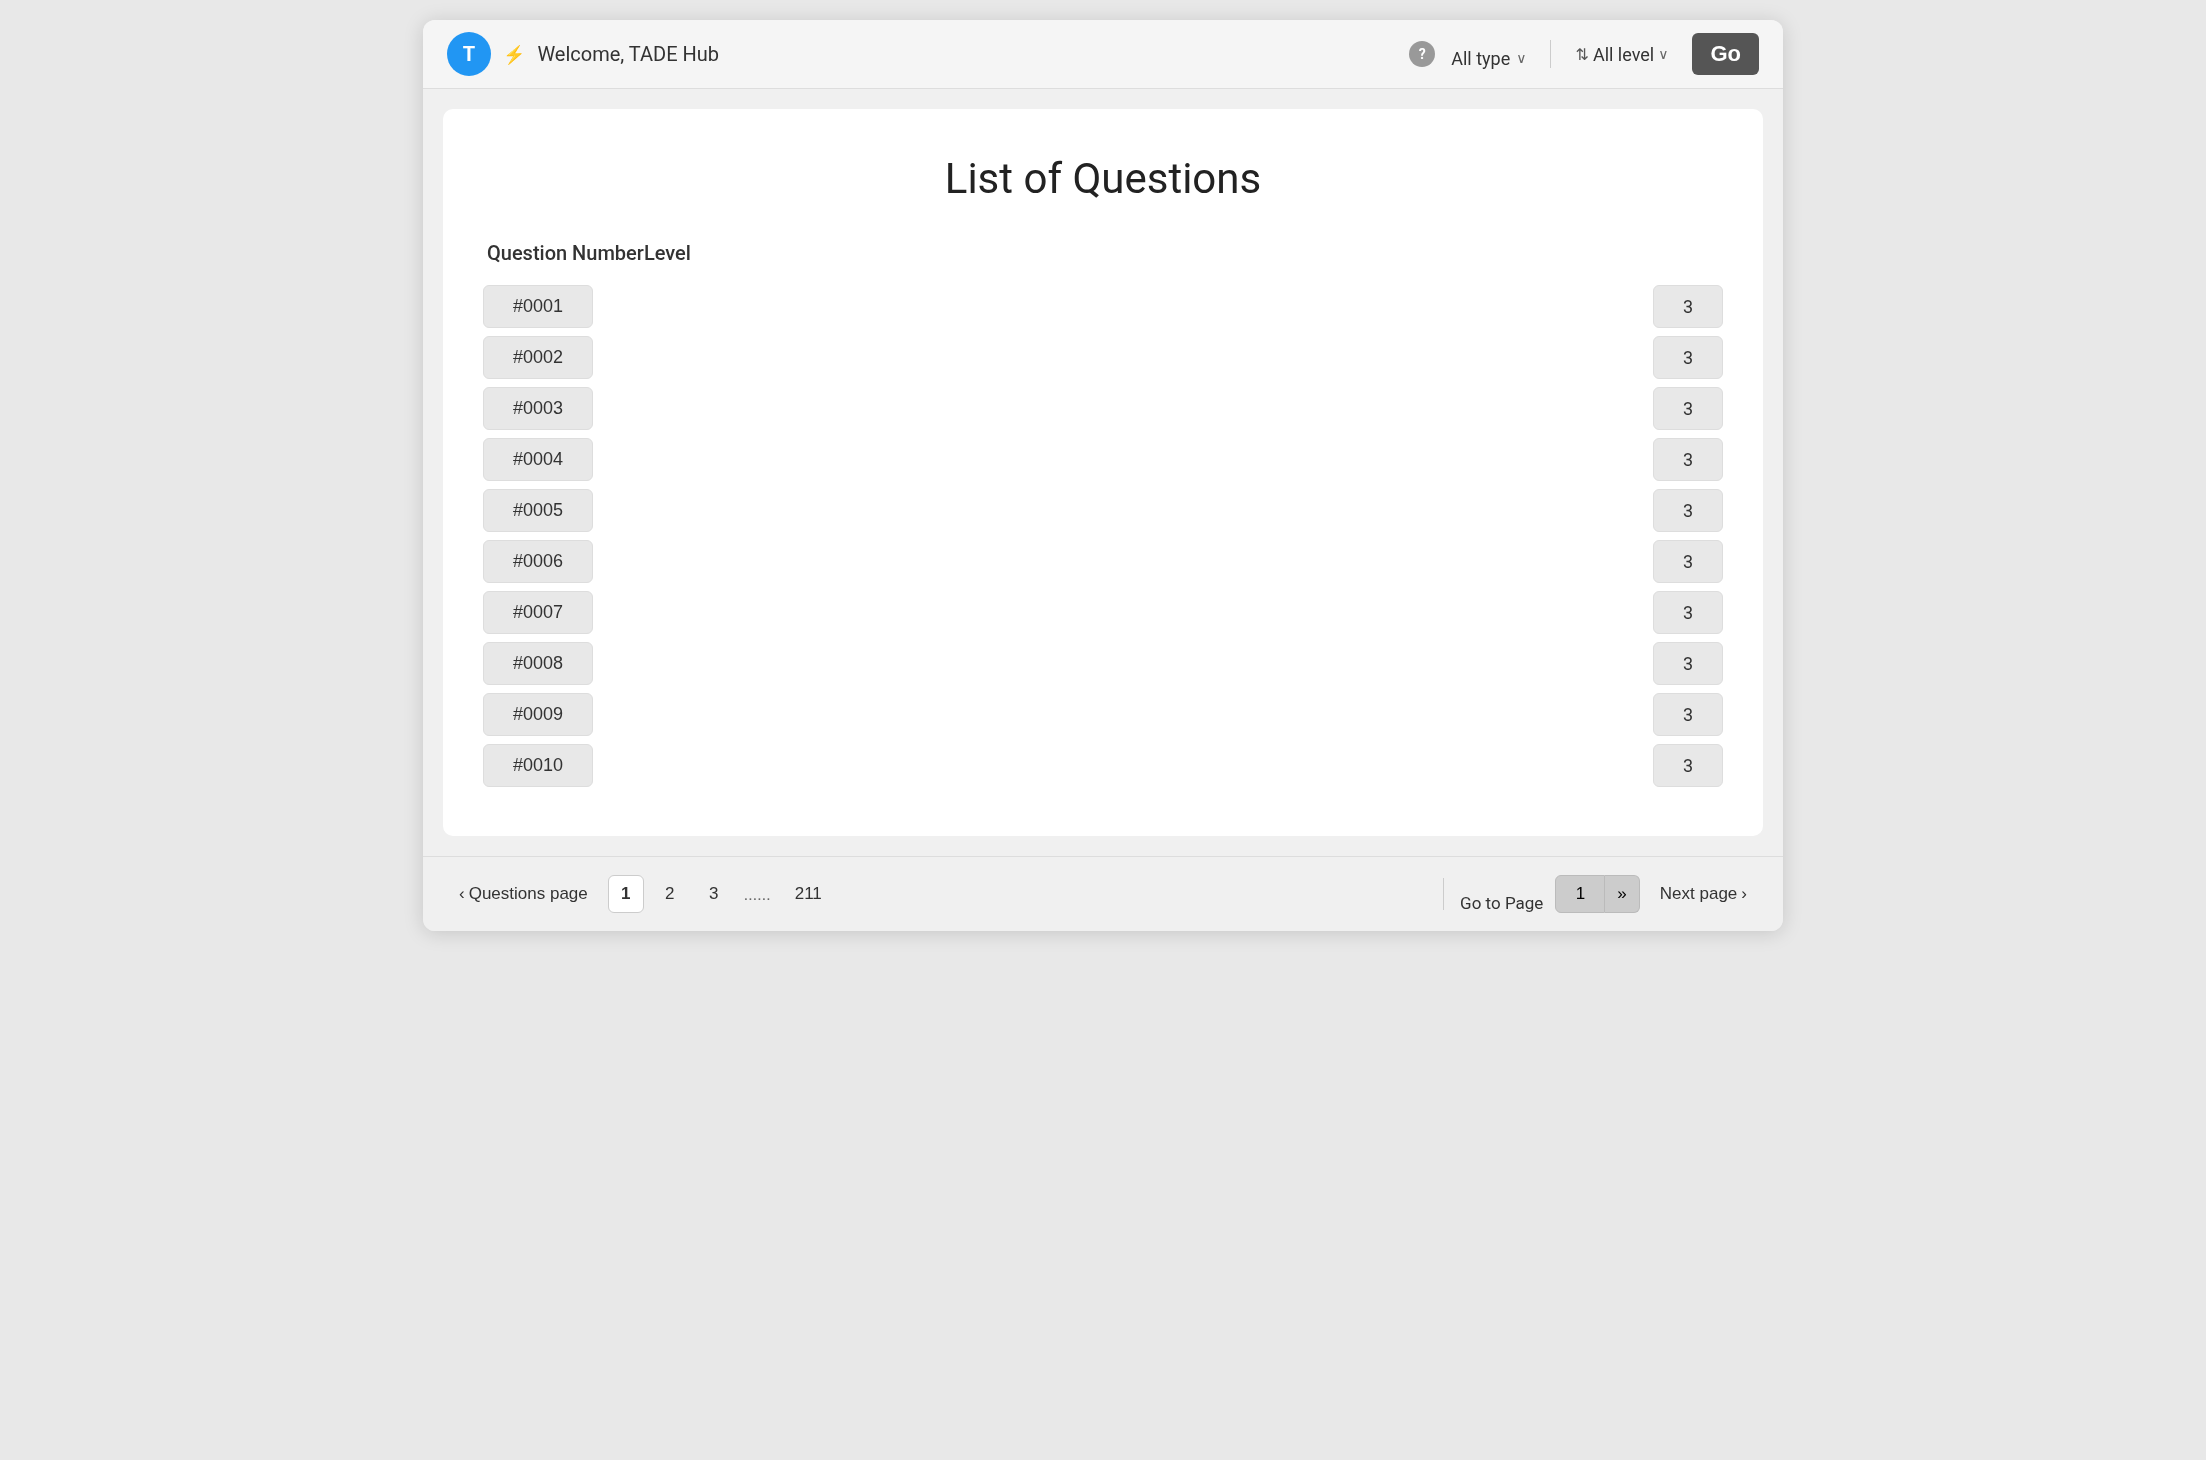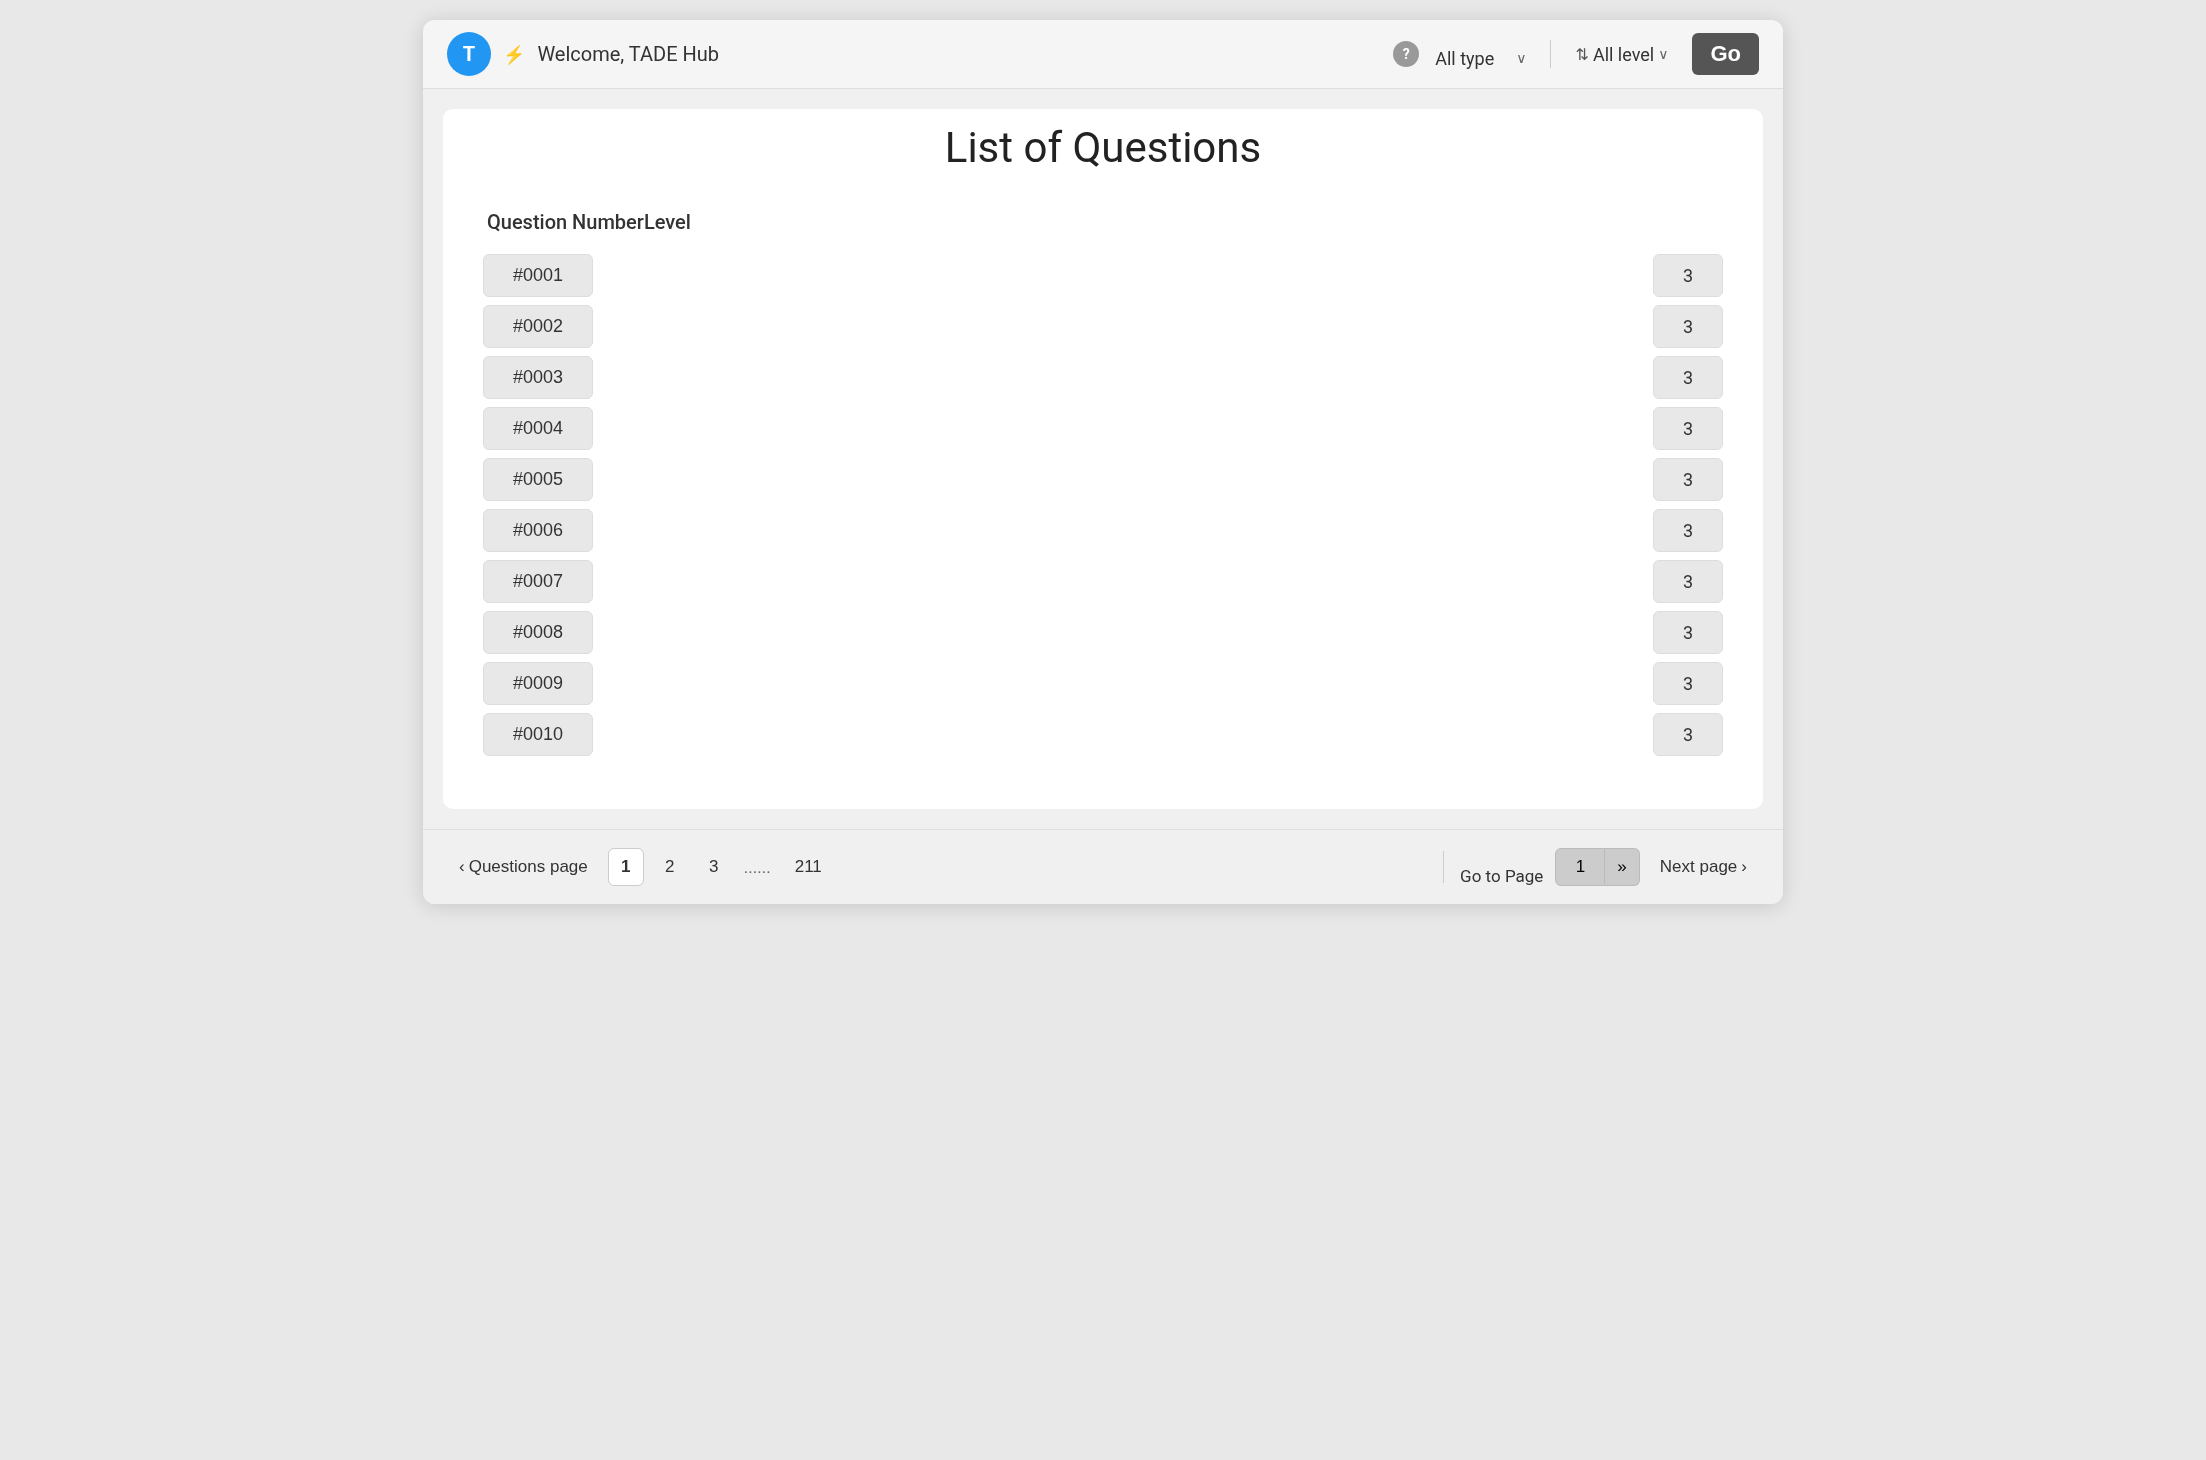--- a/index.html
+++ b/index.html
@@ -83,21 +83,21 @@
       font-size: 14px;
       font-weight: bold;
       display: flex;
       align-items: center;
       justify-content: center;
     }
 
     .select-dropdown {
       display: flex;
       align-items: center;
-      gap: 22px;
+      gap: 6px;
       font-size: 18px;
       color: #333;
       cursor: pointer;
       padding: 4px 8px;
       border-radius: 4px;
       margin-top: 8px;
     }
 
     .chevron {
       font-size: 14px;
@@ -135,21 +135,21 @@
       font-size: 22px;
       font-weight: 600;
       cursor: pointer;
     }
 
     
     .main-content {
       background: white;
       margin: 20px;
       border-radius: 10px;
-      padding: 14px 40px;
+      padding: 45px 40px;
       min-height: 700px;
     }
 
     .page-title {
       text-align: center;
       font-size: 42px;
       font-weight: 400;
       color: #222;
       margin-bottom: 30px;
     }

